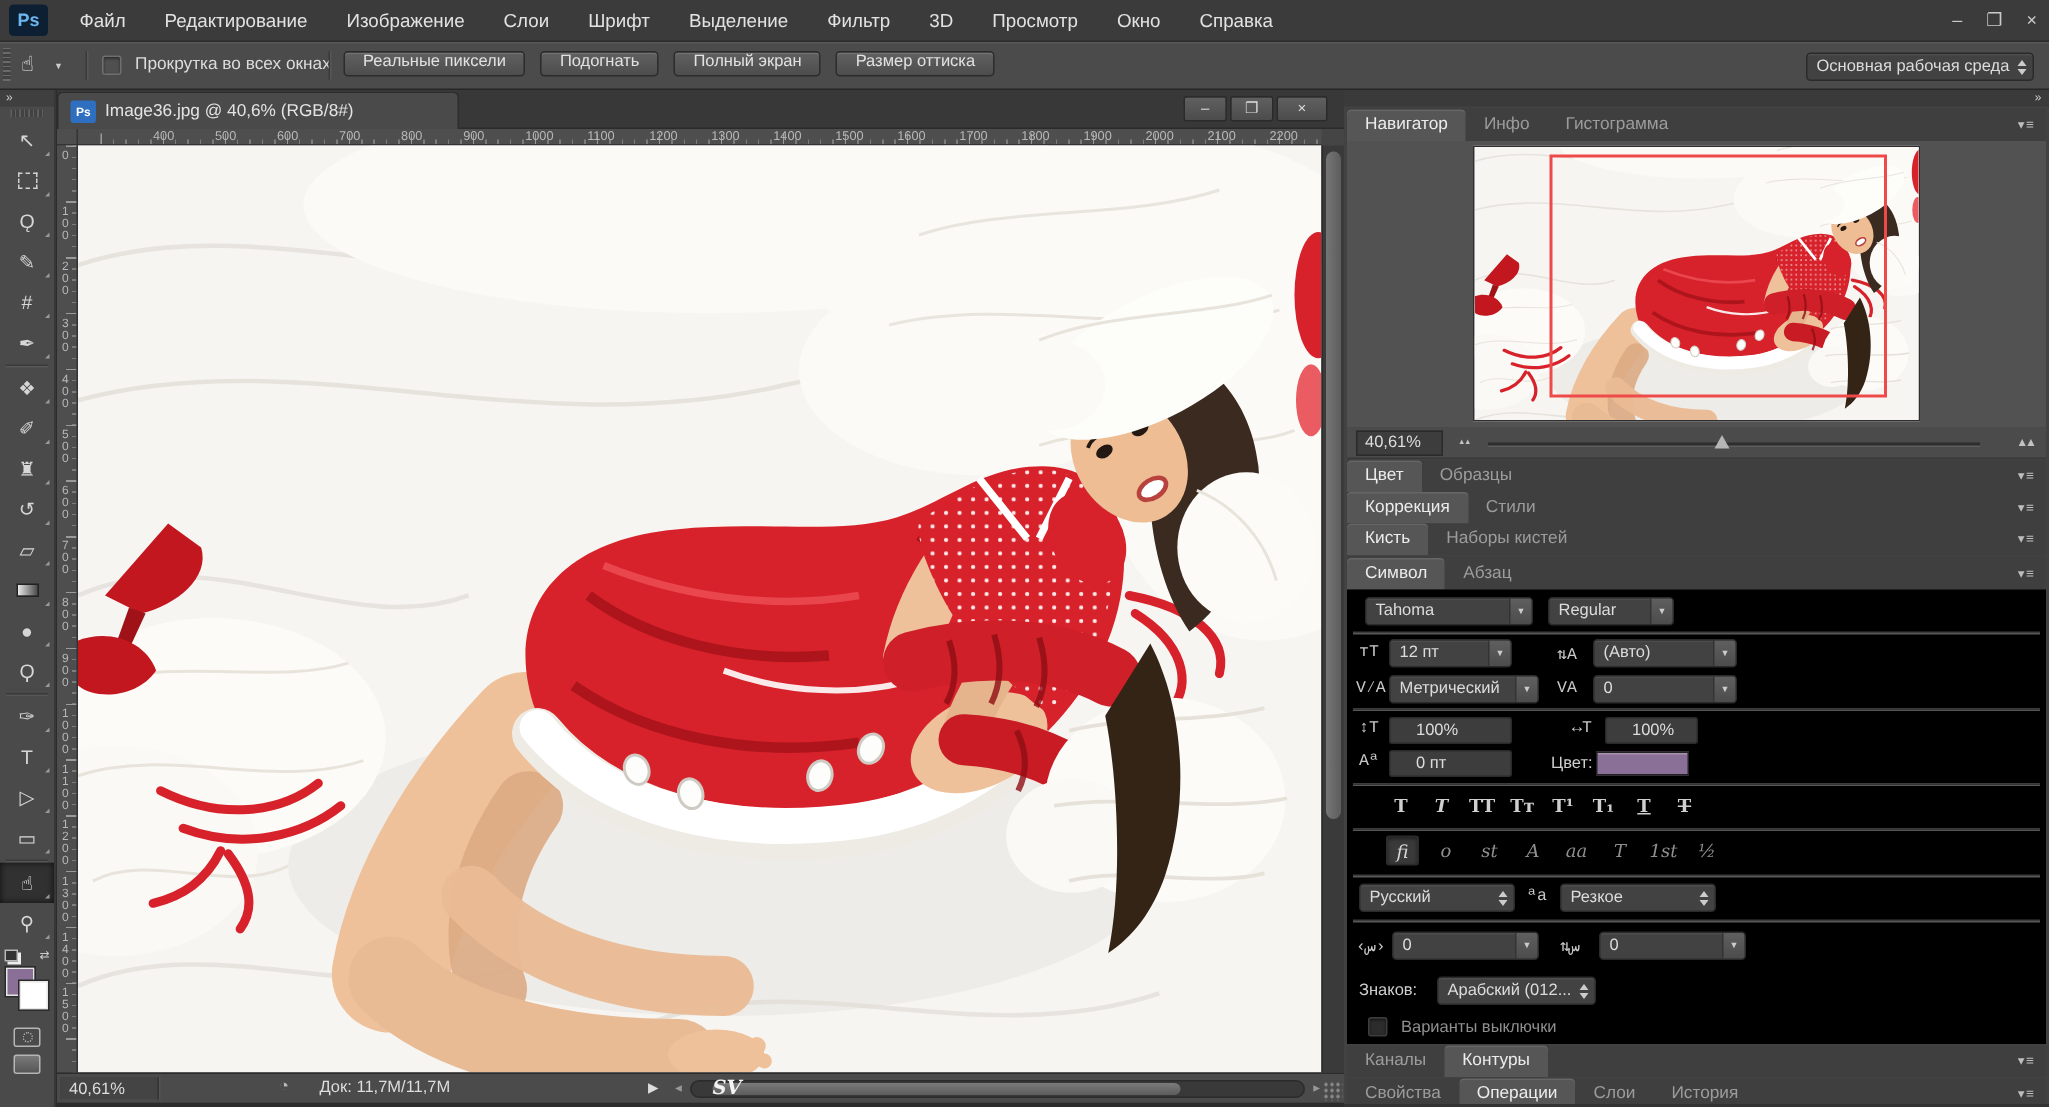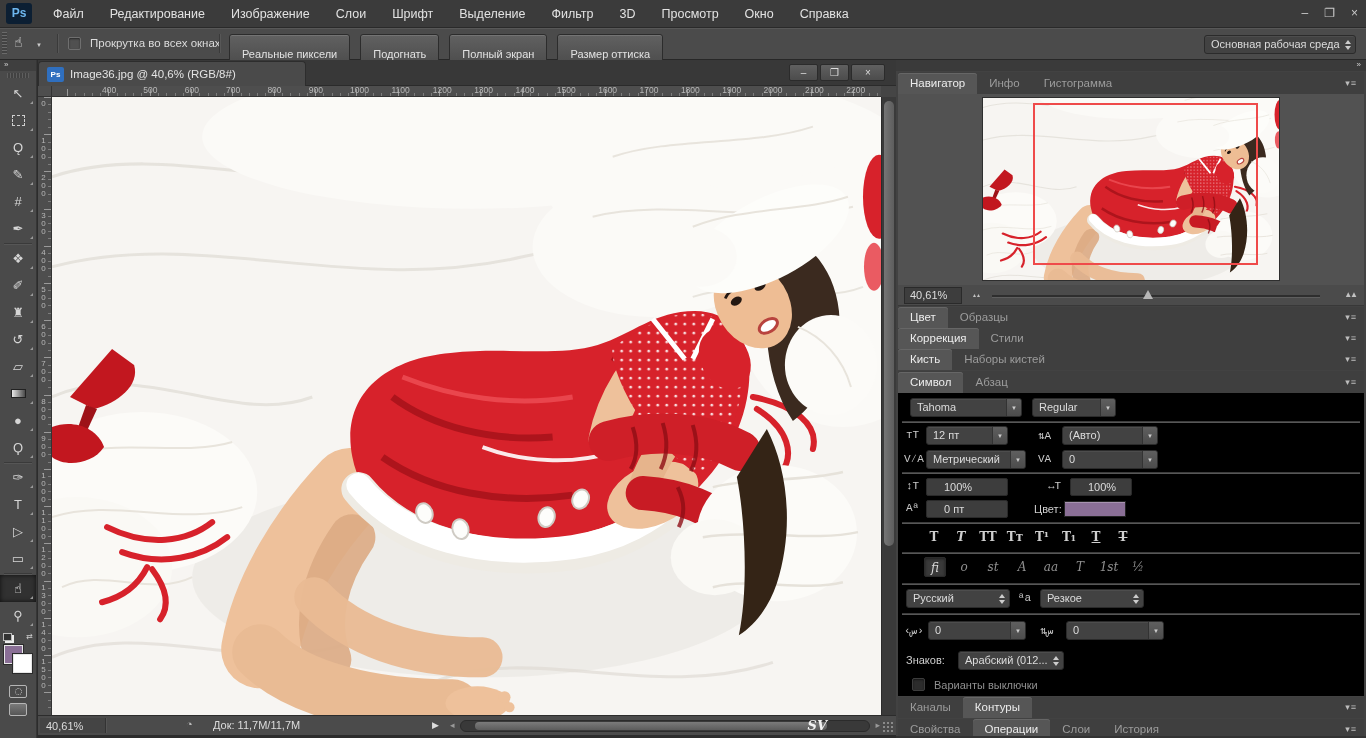--- a/index.html
+++ b/index.html
@@ -21,21 +21,21 @@
   #ogrip{position:absolute;left:2px;top:4px;bottom:5px;width:5px;
     background:repeating-linear-gradient(0deg,#6a6a6a 0 1px,#424242 1px 3px)}
   #toolbadge{position:absolute;left:14px;top:6px;font-size:14px;color:#e8e8e8}
   #toolbadge-arrow{position:absolute;left:36px;top:14px;font-size:6px;color:#ccc}
   .odiv{position:absolute;top:6px;bottom:6px;width:1px;background:#3a3a3a;box-shadow:1px 0 0 #575757}
   .cb{display:inline-block;width:13px;height:13px;background:#505050;border:1px solid #6f6f6f;border-radius:2px;
     box-shadow:inset 0 1px 2px rgba(0,0,0,.5)}
   #scrollcb{position:absolute;left:68px;top:9px}
   #scrolllabel{position:absolute;left:90px;top:9px;font-size:11.5px;color:#dcdcdc}
   #opt-buttons{position:absolute;left:229px;top:6px;display:flex;gap:10px}
-  .obtn{padding:13px 12px 3px;font-size:11px;color:#e2e2e2;background:linear-gradient(#616161,#4d4d4d);
+  .obtn{padding:0 12px 3px;font-size:11px;color:#e2e2e2;background:linear-gradient(#616161,#4d4d4d);
     border:1px solid #2c2c2c;border-radius:3px;box-shadow:inset 0 1px 0 rgba(255,255,255,.12);white-space:nowrap}
   #wsdd{right:10px;top:7px;width:152px}
 
   
   .dd{position:absolute;height:19px;border:1px solid #2b2b2b;border-radius:3px;display:flex;align-items:stretch;
     background:#424242;box-shadow:inset 0 1px 0 rgba(255,255,255,.06)}
   .dd-v{flex:1;font-size:11px;color:#dcdcdc;padding:0 6px;line-height:17px;white-space:nowrap;overflow:hidden}
   .dd-a{width:15px;display:flex;align-items:center;justify-content:center;font-size:6px;color:#ccc;
     border-left:1px solid #333;background:linear-gradient(#5f5f5f,#4c4c4c);border-radius:0 2px 2px 0}
   .dd-s{width:15px;display:flex;flex-direction:column;align-items:center;justify-content:center;gap:2px}
@@ -97,22 +97,22 @@
 
   
   #statusbar{position:absolute;left:0;right:0;bottom:0;height:20px;background:#4b4b4b;border-top:1px solid #2c2c2c;font-size:11px;color:#ddd}
   #stzoom{position:absolute;left:2px;top:2px;bottom:2px;width:66px;background:#444;border-right:1px solid #333;
     box-shadow:1px 0 0 #555;line-height:15px;padding:1px 6px}
   #stprev{position:absolute;left:148px;top:2px;font-size:11px;color:#bbb}
   #stdoc{position:absolute;left:175px;top:3px;width:210px;white-space:nowrap}
   #stfly{position:absolute;left:394px;top:4px;font-size:9px;color:#ddd}
   #stleft{position:absolute;left:412px;top:4px;font-size:9px;color:#999}
   #htrack{position:absolute;left:422px;right:26px;top:4px;height:12px;background:#393939;border:1px solid #2b2b2b;border-radius:6px}
-  #hthumb{position:absolute;left:14px;width:352px;top:1px;bottom:1px;background:linear-gradient(#7b7b7b,#5c5c5c);border-radius:5px;
-    display:flex;align-items:center;justify-content:flex-end}
+  #hthumb{position:absolute;left:14px;width:312px;top:1px;bottom:1px;background:linear-gradient(#7b7b7b,#5c5c5c);border-radius:5px;
+    display:flex;align-items:center;justify-content:flex-start}
   #watermark{font-family:"DejaVu Serif",serif;font-style:italic;font-weight:bold;font-size:13px;color:#f2f2f2;line-height:10px}
   #stright{position:absolute;right:16px;top:4px;font-size:9px;color:#999}
   #stgrip{position:absolute;right:1px;bottom:1px;width:13px;height:13px;
     background-image:radial-gradient(#8a8a8a 1px,transparent 1.2px);background-size:4px 4px}
 
   
   #dock{position:absolute;left:896px;top:60px;width:470px;height:678px;background:#424242}
   #dockstrip{position:absolute;left:0;top:0;right:0;height:11px;background:#3a3a3a;color:#cfcfcf;font-size:8px;
     text-align:right;line-height:10px;padding-right:6px;letter-spacing:-1px}
   .trow{position:absolute;left:2px;right:2px;height:21px;background:#3f3f3f;display:flex;align-items:flex-end}

